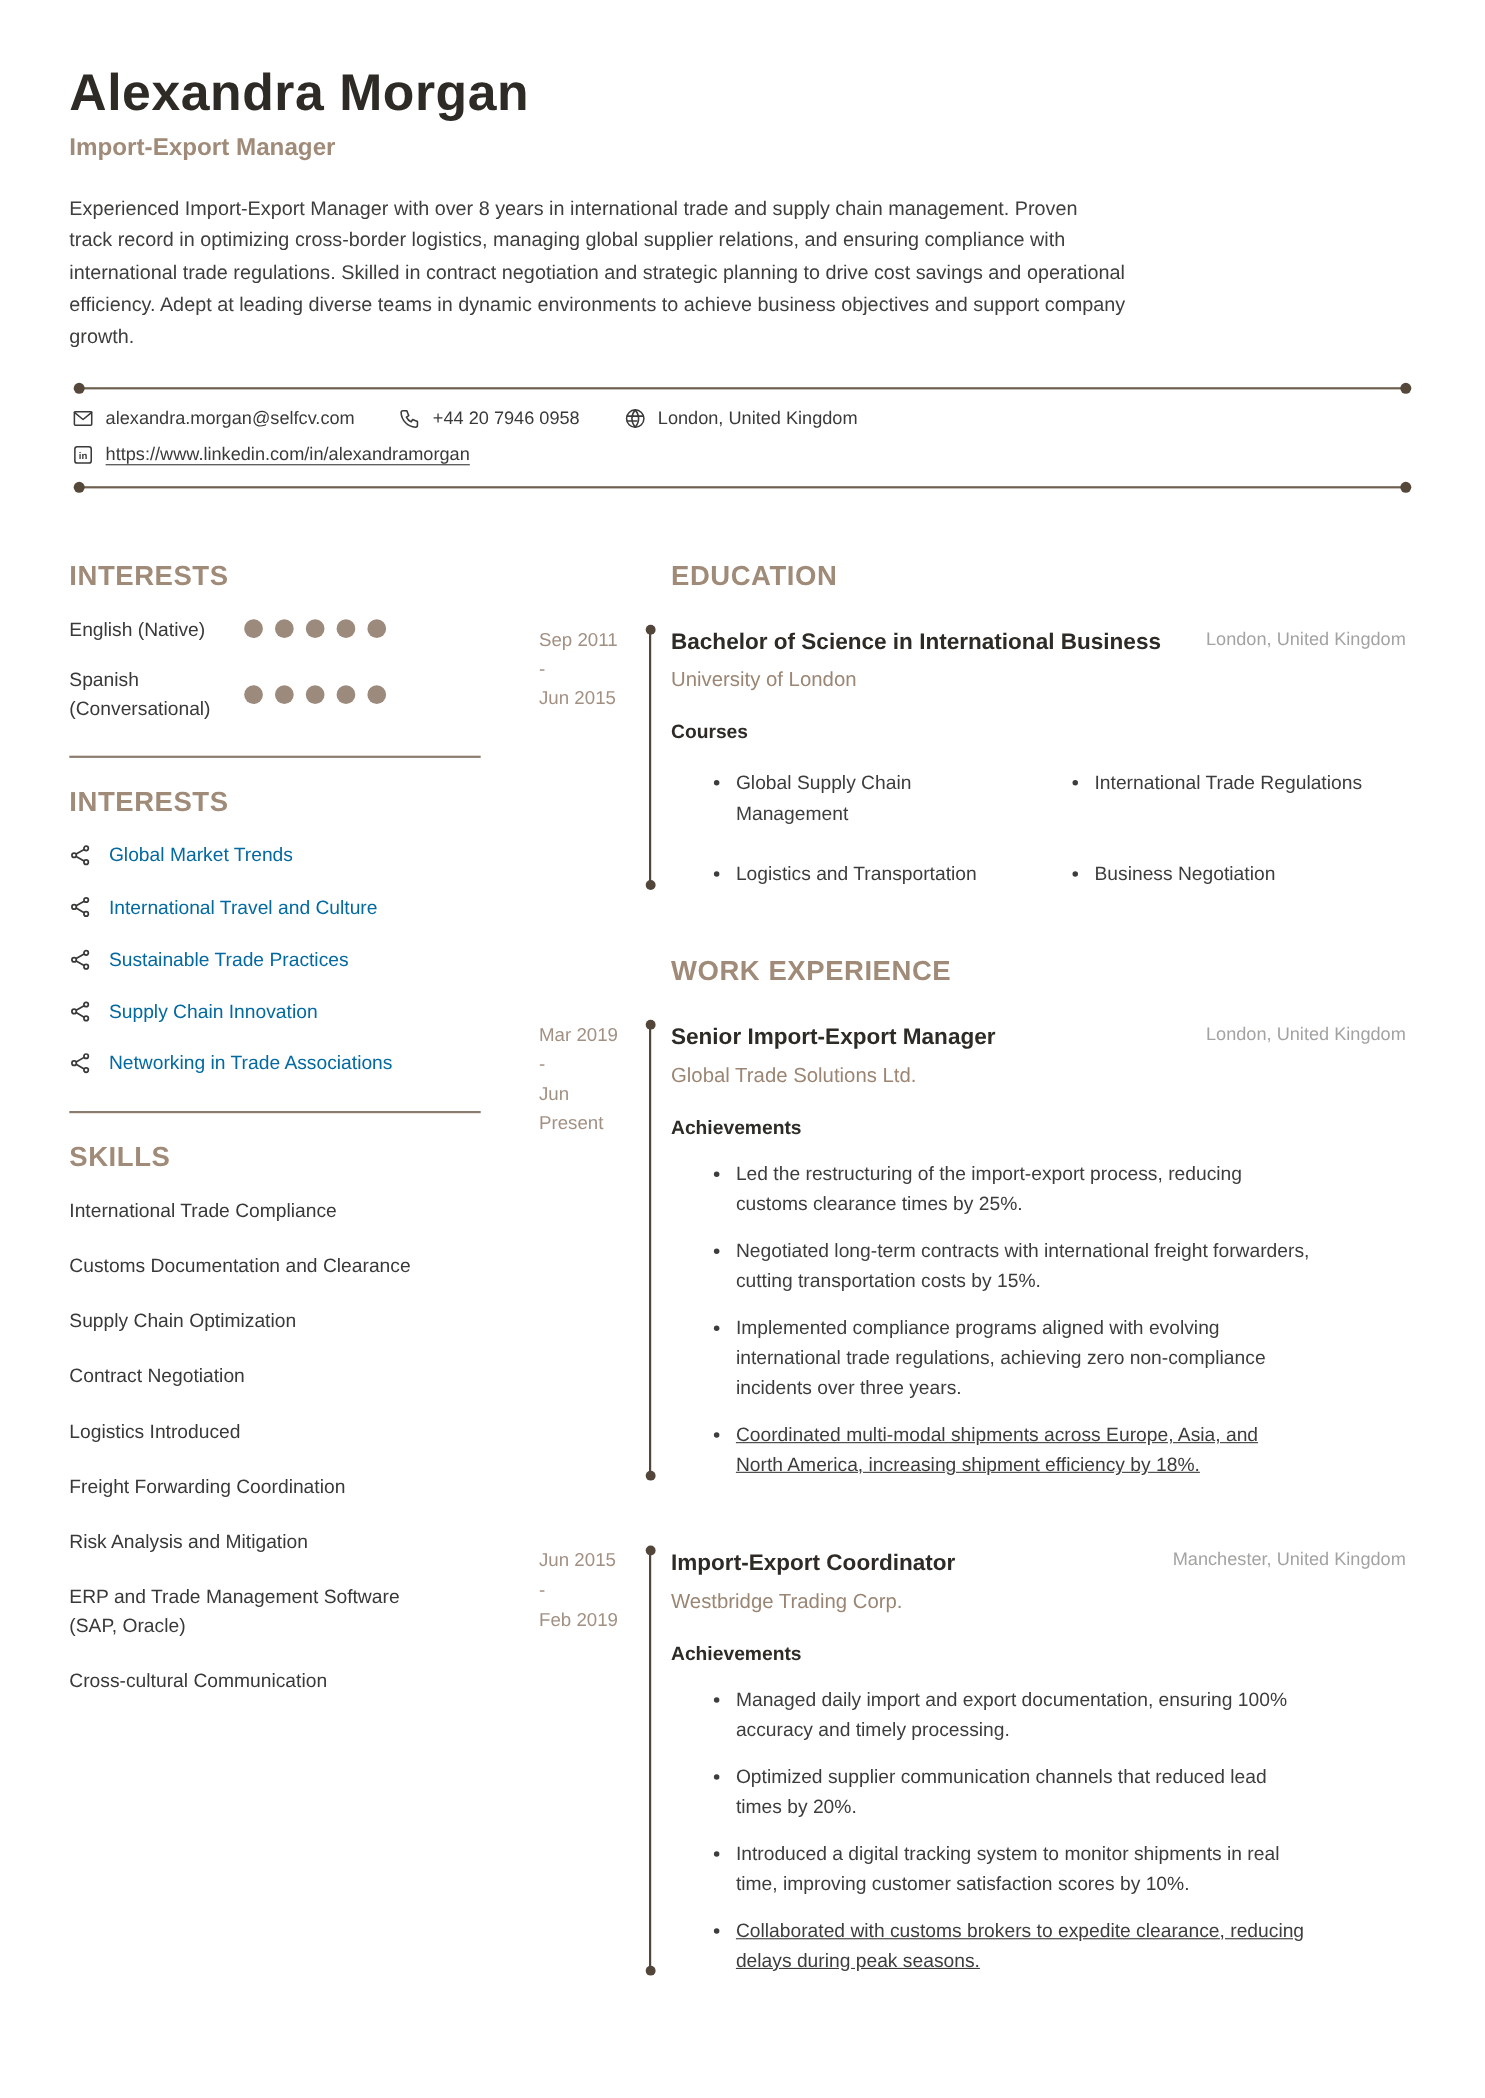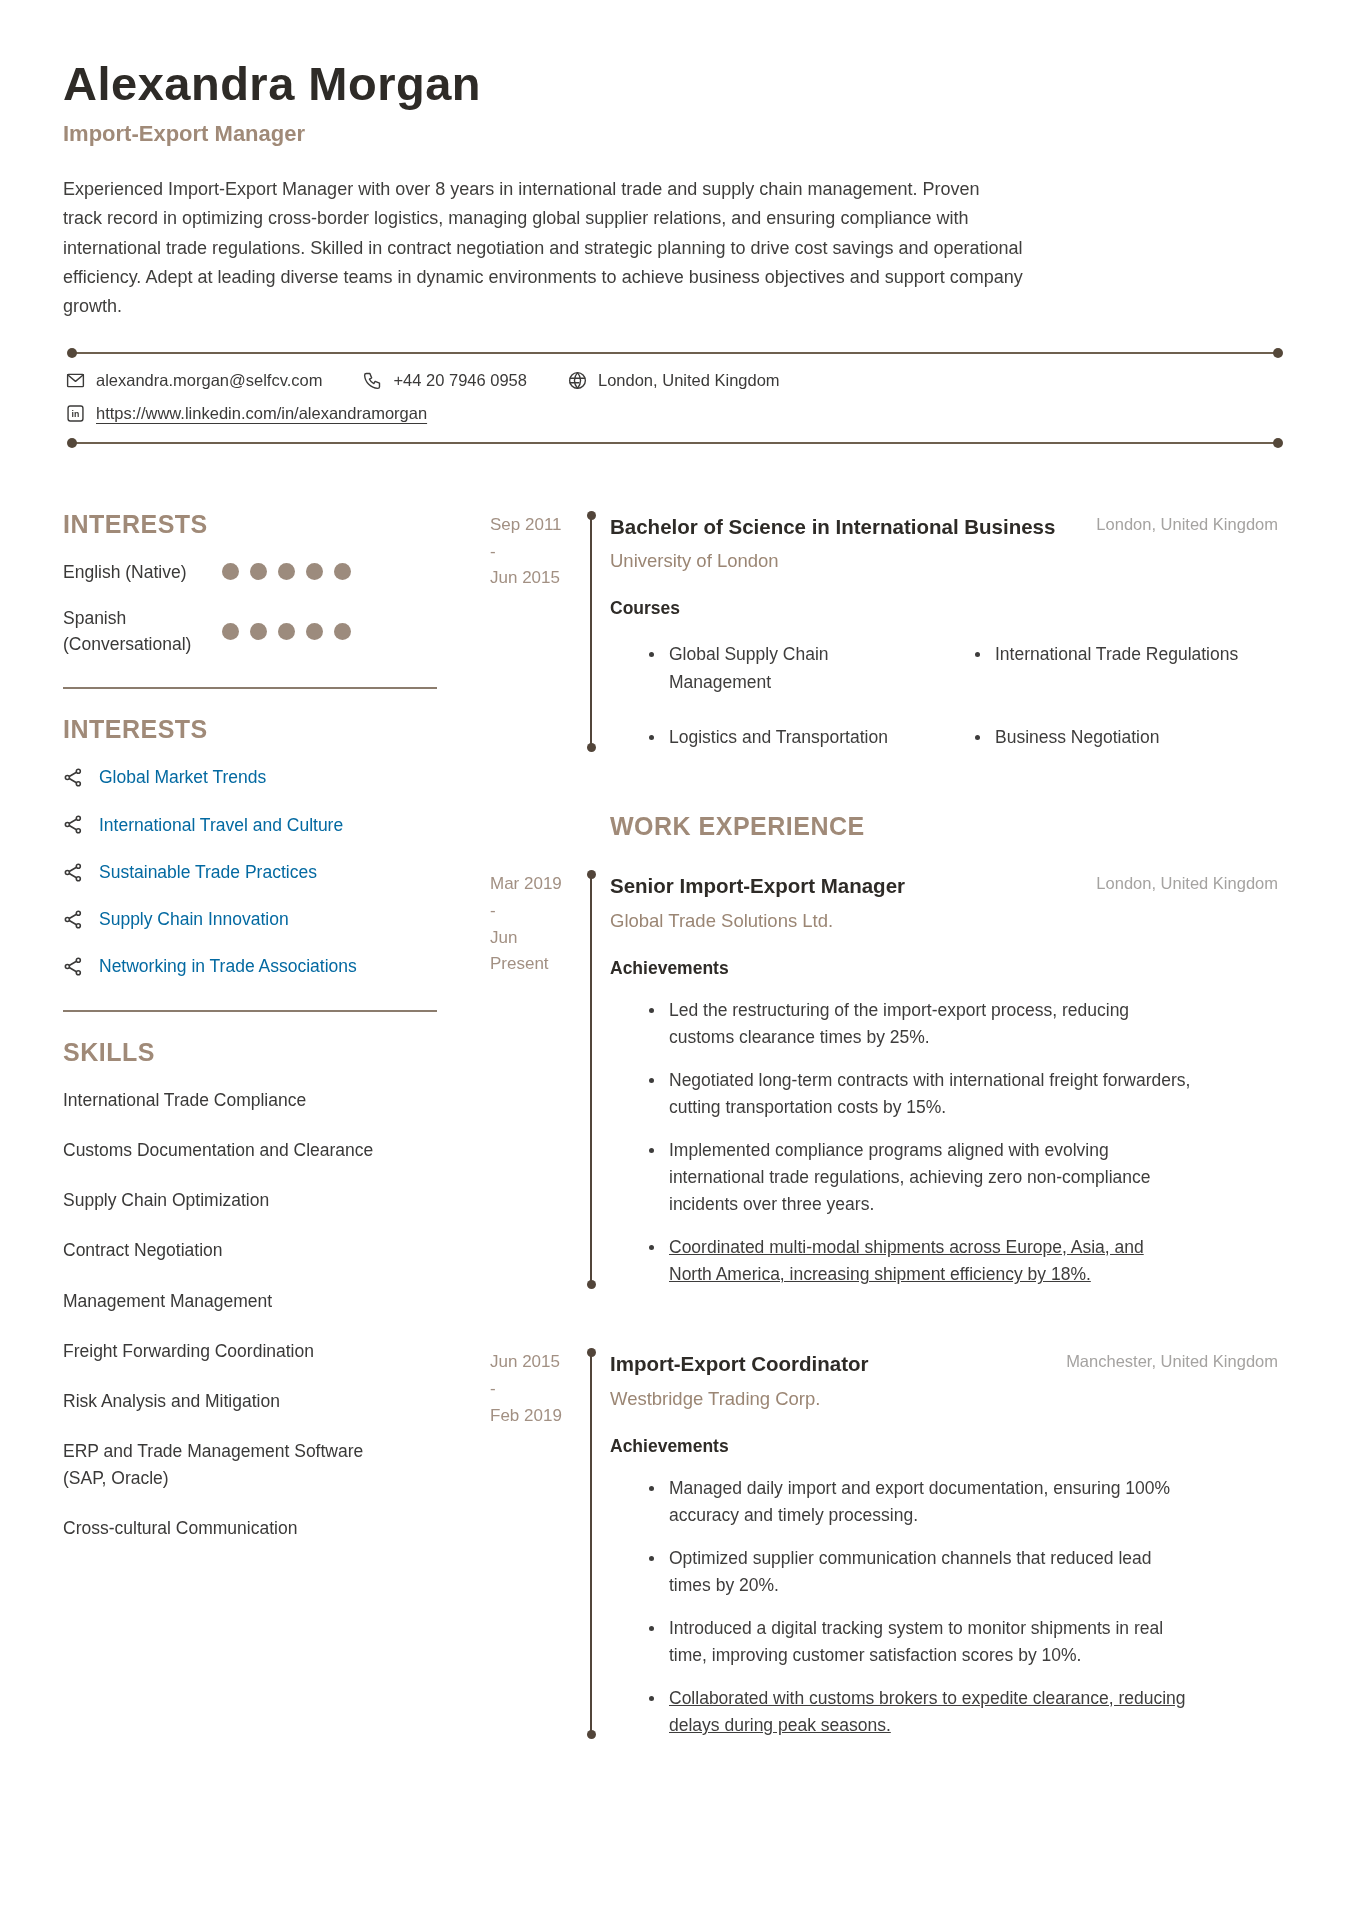--- a/index.html
+++ b/index.html
@@ -224,35 +224,36 @@
       <div>
 
           <div class="skill-item">International Trade Compliance</div>
 
           <div class="skill-item">Customs Documentation and Clearance</div>
 
           <div class="skill-item">Supply Chain Optimization</div>
 
           <div class="skill-item">Contract Negotiation</div>
 
-          <div class="skill-item">Management Management</div>
+          <div class="skill-item">Logistics Introduced</div>
 
           <div class="skill-item">Freight Forwarding Coordination</div>
 
           <div class="skill-item">Risk Analysis and Mitigation</div>
 
           <div class="skill-item">ERP and Trade Management Software (SAP, Oracle)</div>
 
           <div class="skill-item">Cross-cultural Communication</div>
         </div>
 
     </div>
 
     <div class="right">
 
+      <h2 class="sec-h">EDUCATION</h2>
 
       <div class="entry">
         <div class="dates">
 
         <div class="date-line">Sep 2011</div>
             <div class="date-line">-</div>
             <div class="date-line">Jun 2015</div>
           </div>
         <div class="tl">
             <div class="tl-line"></div>

